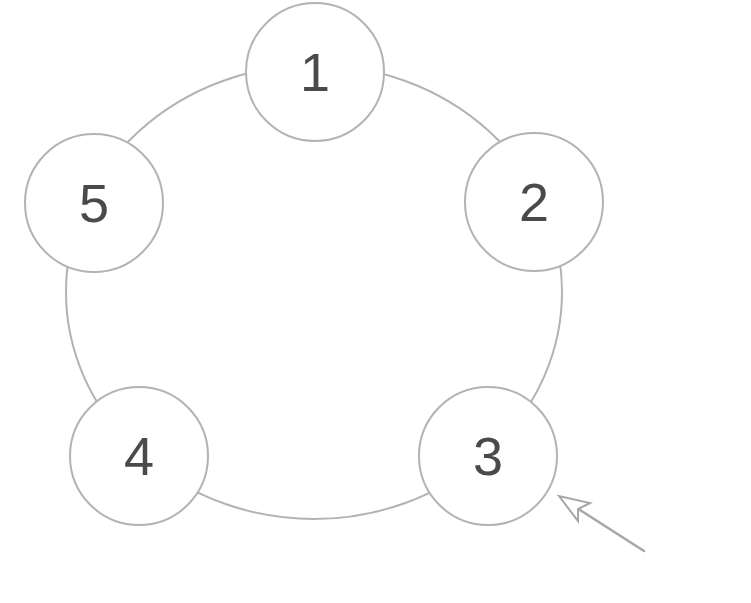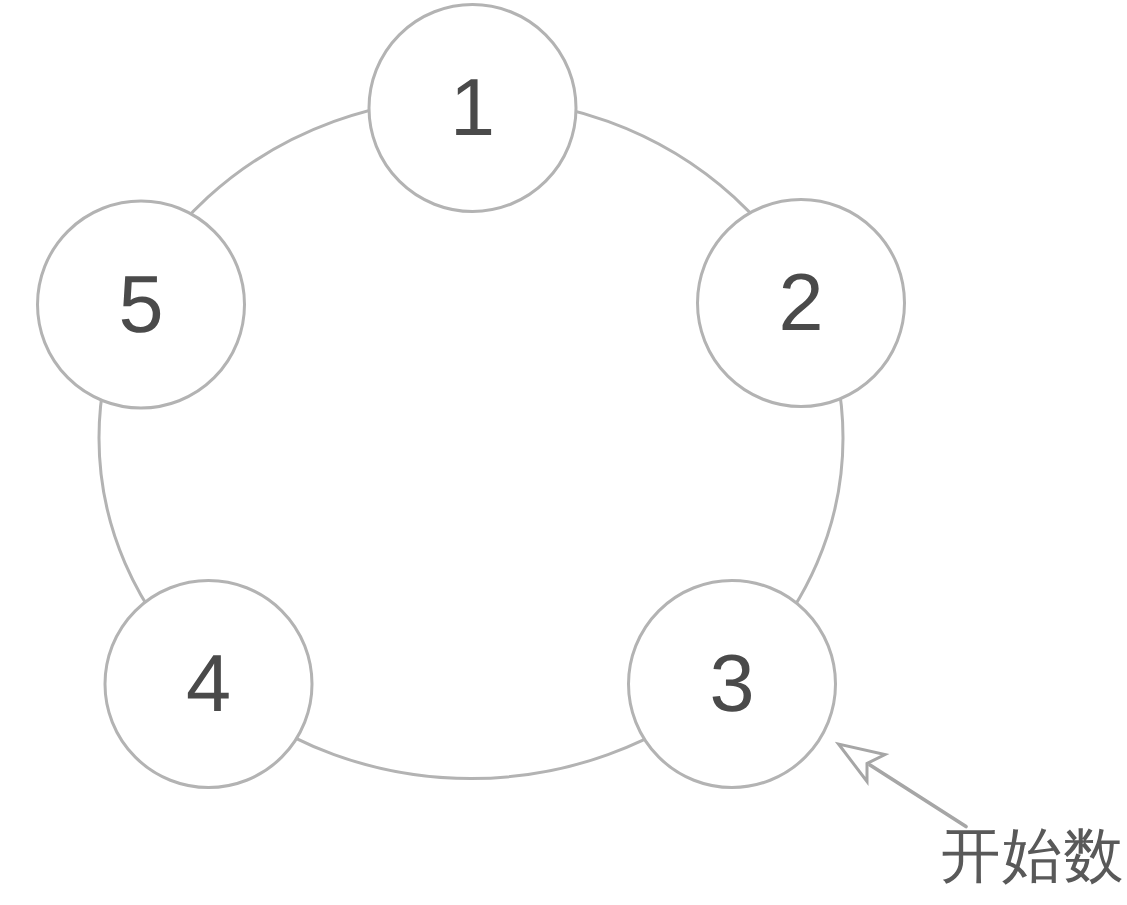--- a/index.html
+++ b/index.html
@@ -72,15 +72,14 @@
   <div class="node node-3">
     <span class="node-label">3</span>
   </div>
   <div class="node node-4">
     <span class="node-label">4</span>
   </div>
   <div class="node node-5">
     <span class="node-label">5</span>
   </div>
 
-  <div class="annotation">开始数</div>
 
 </div>
 
 </body></html>

